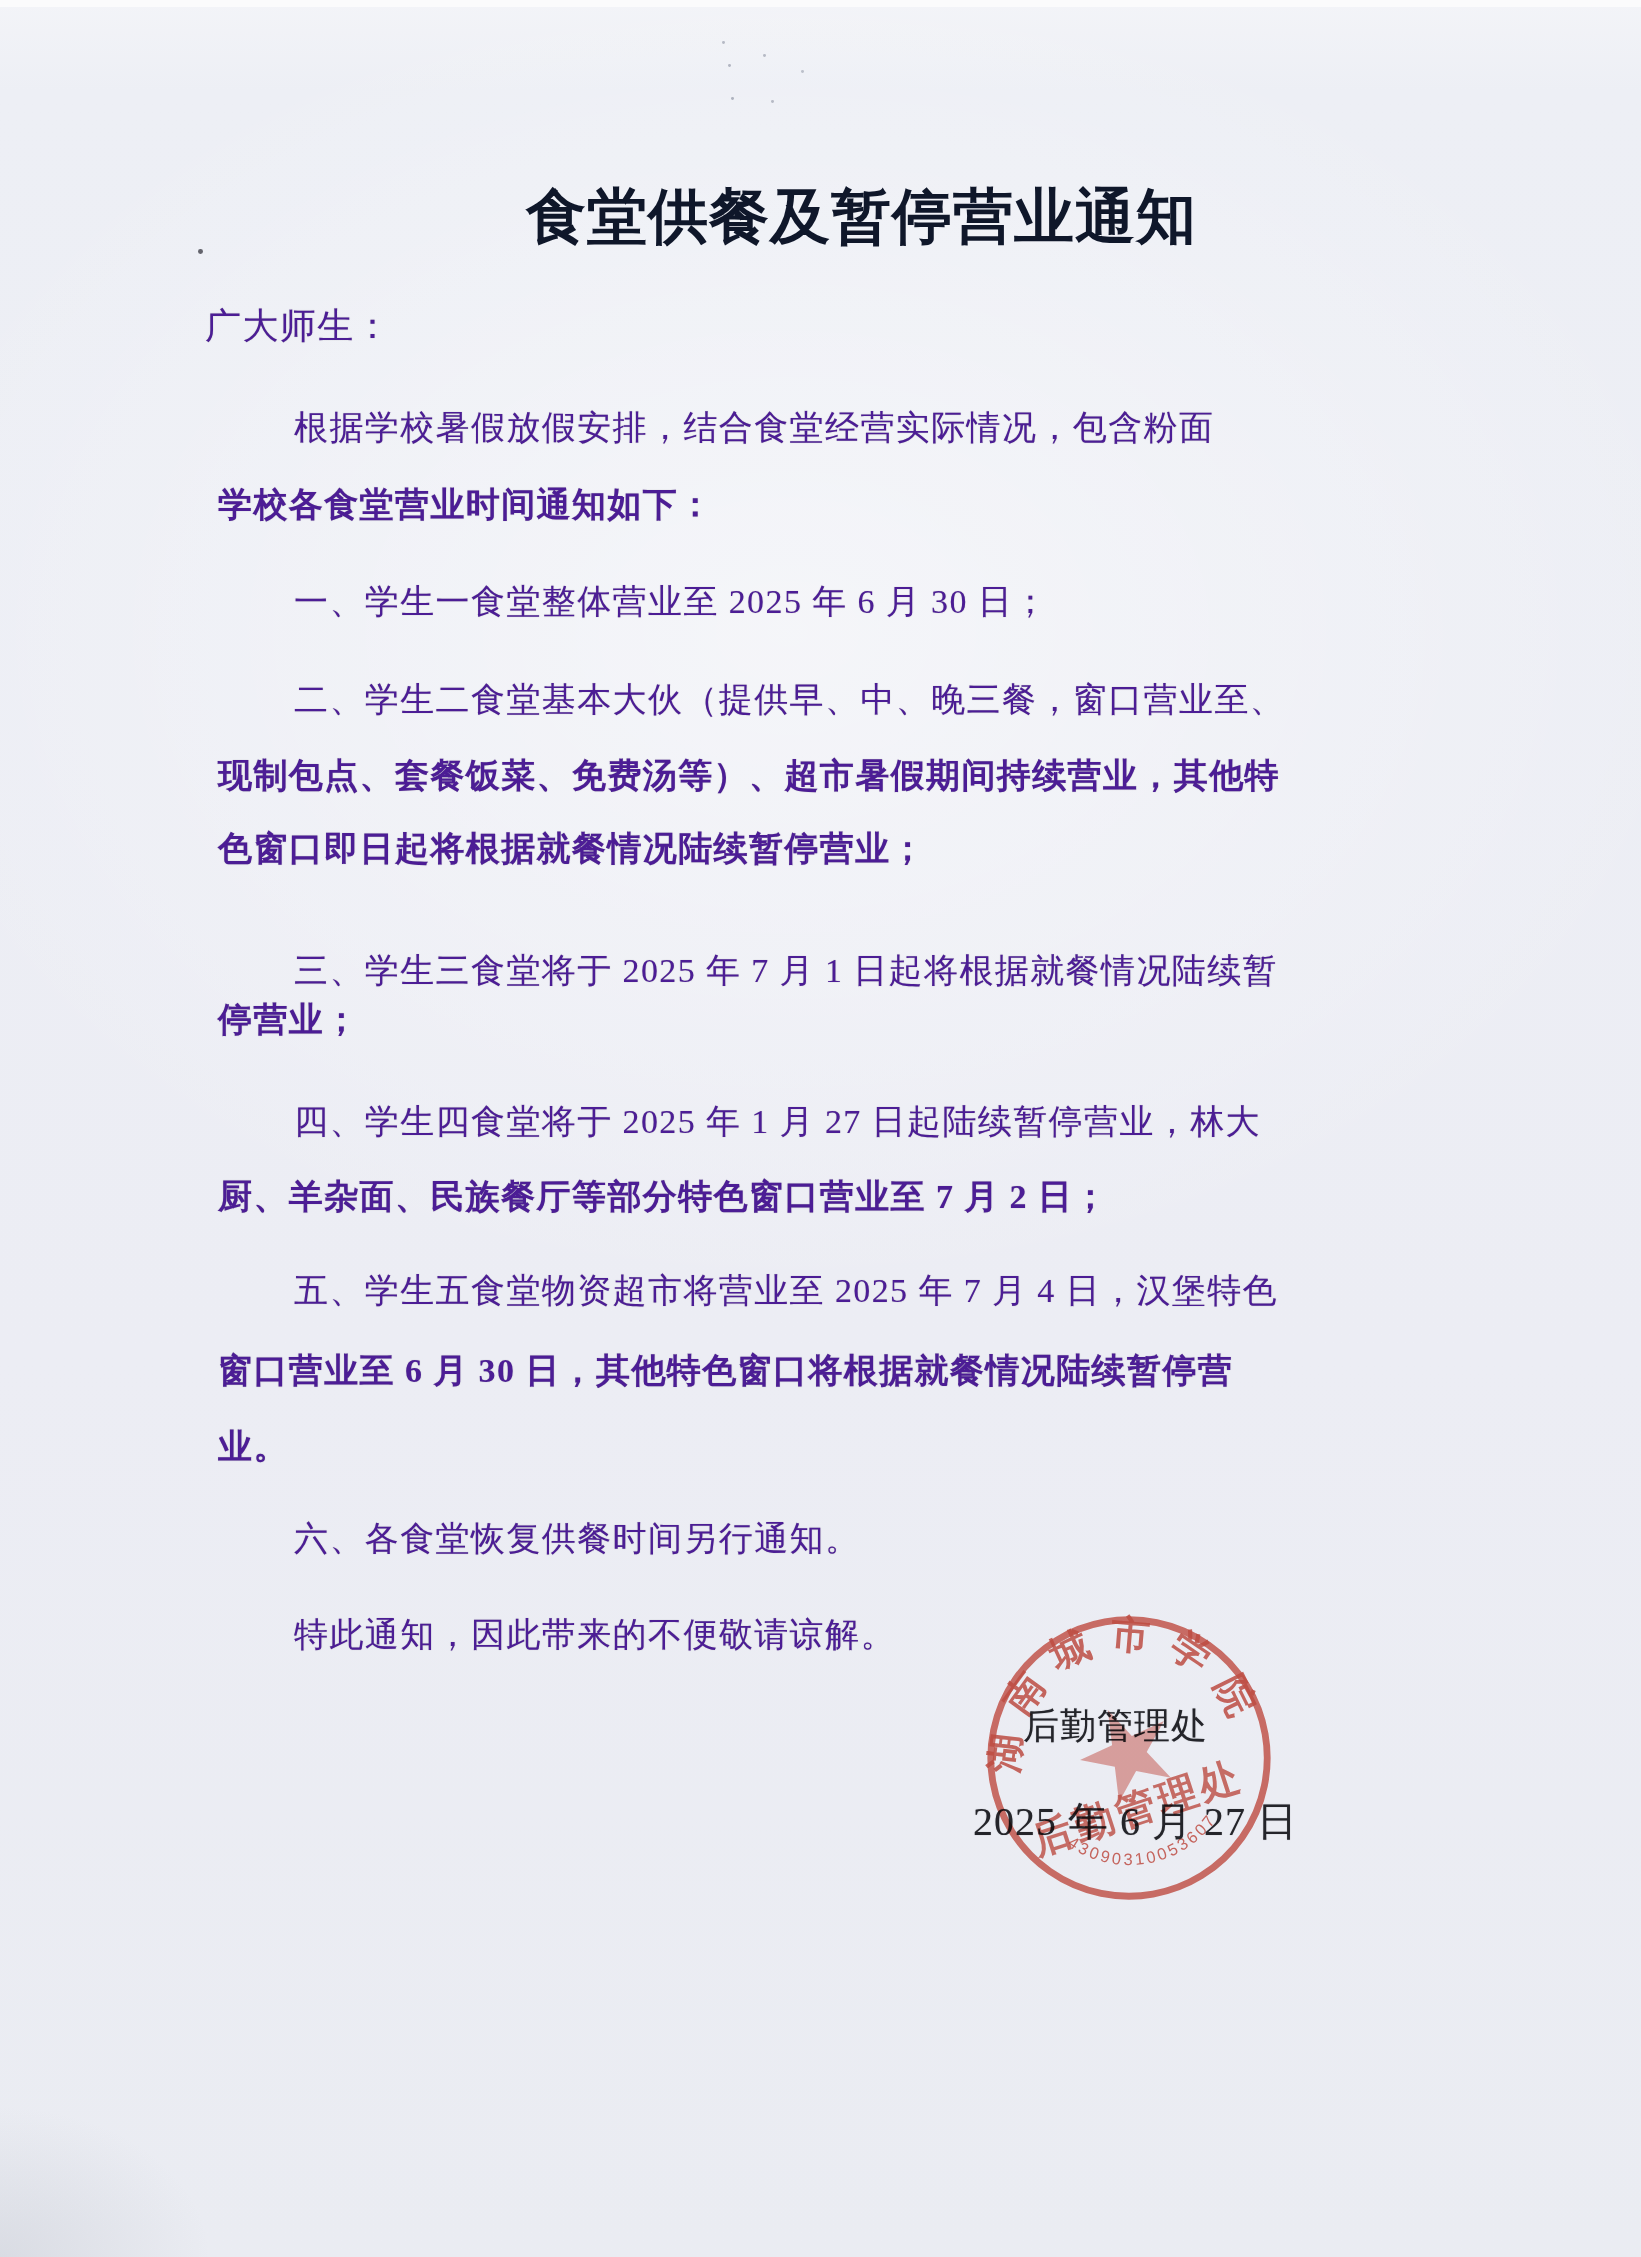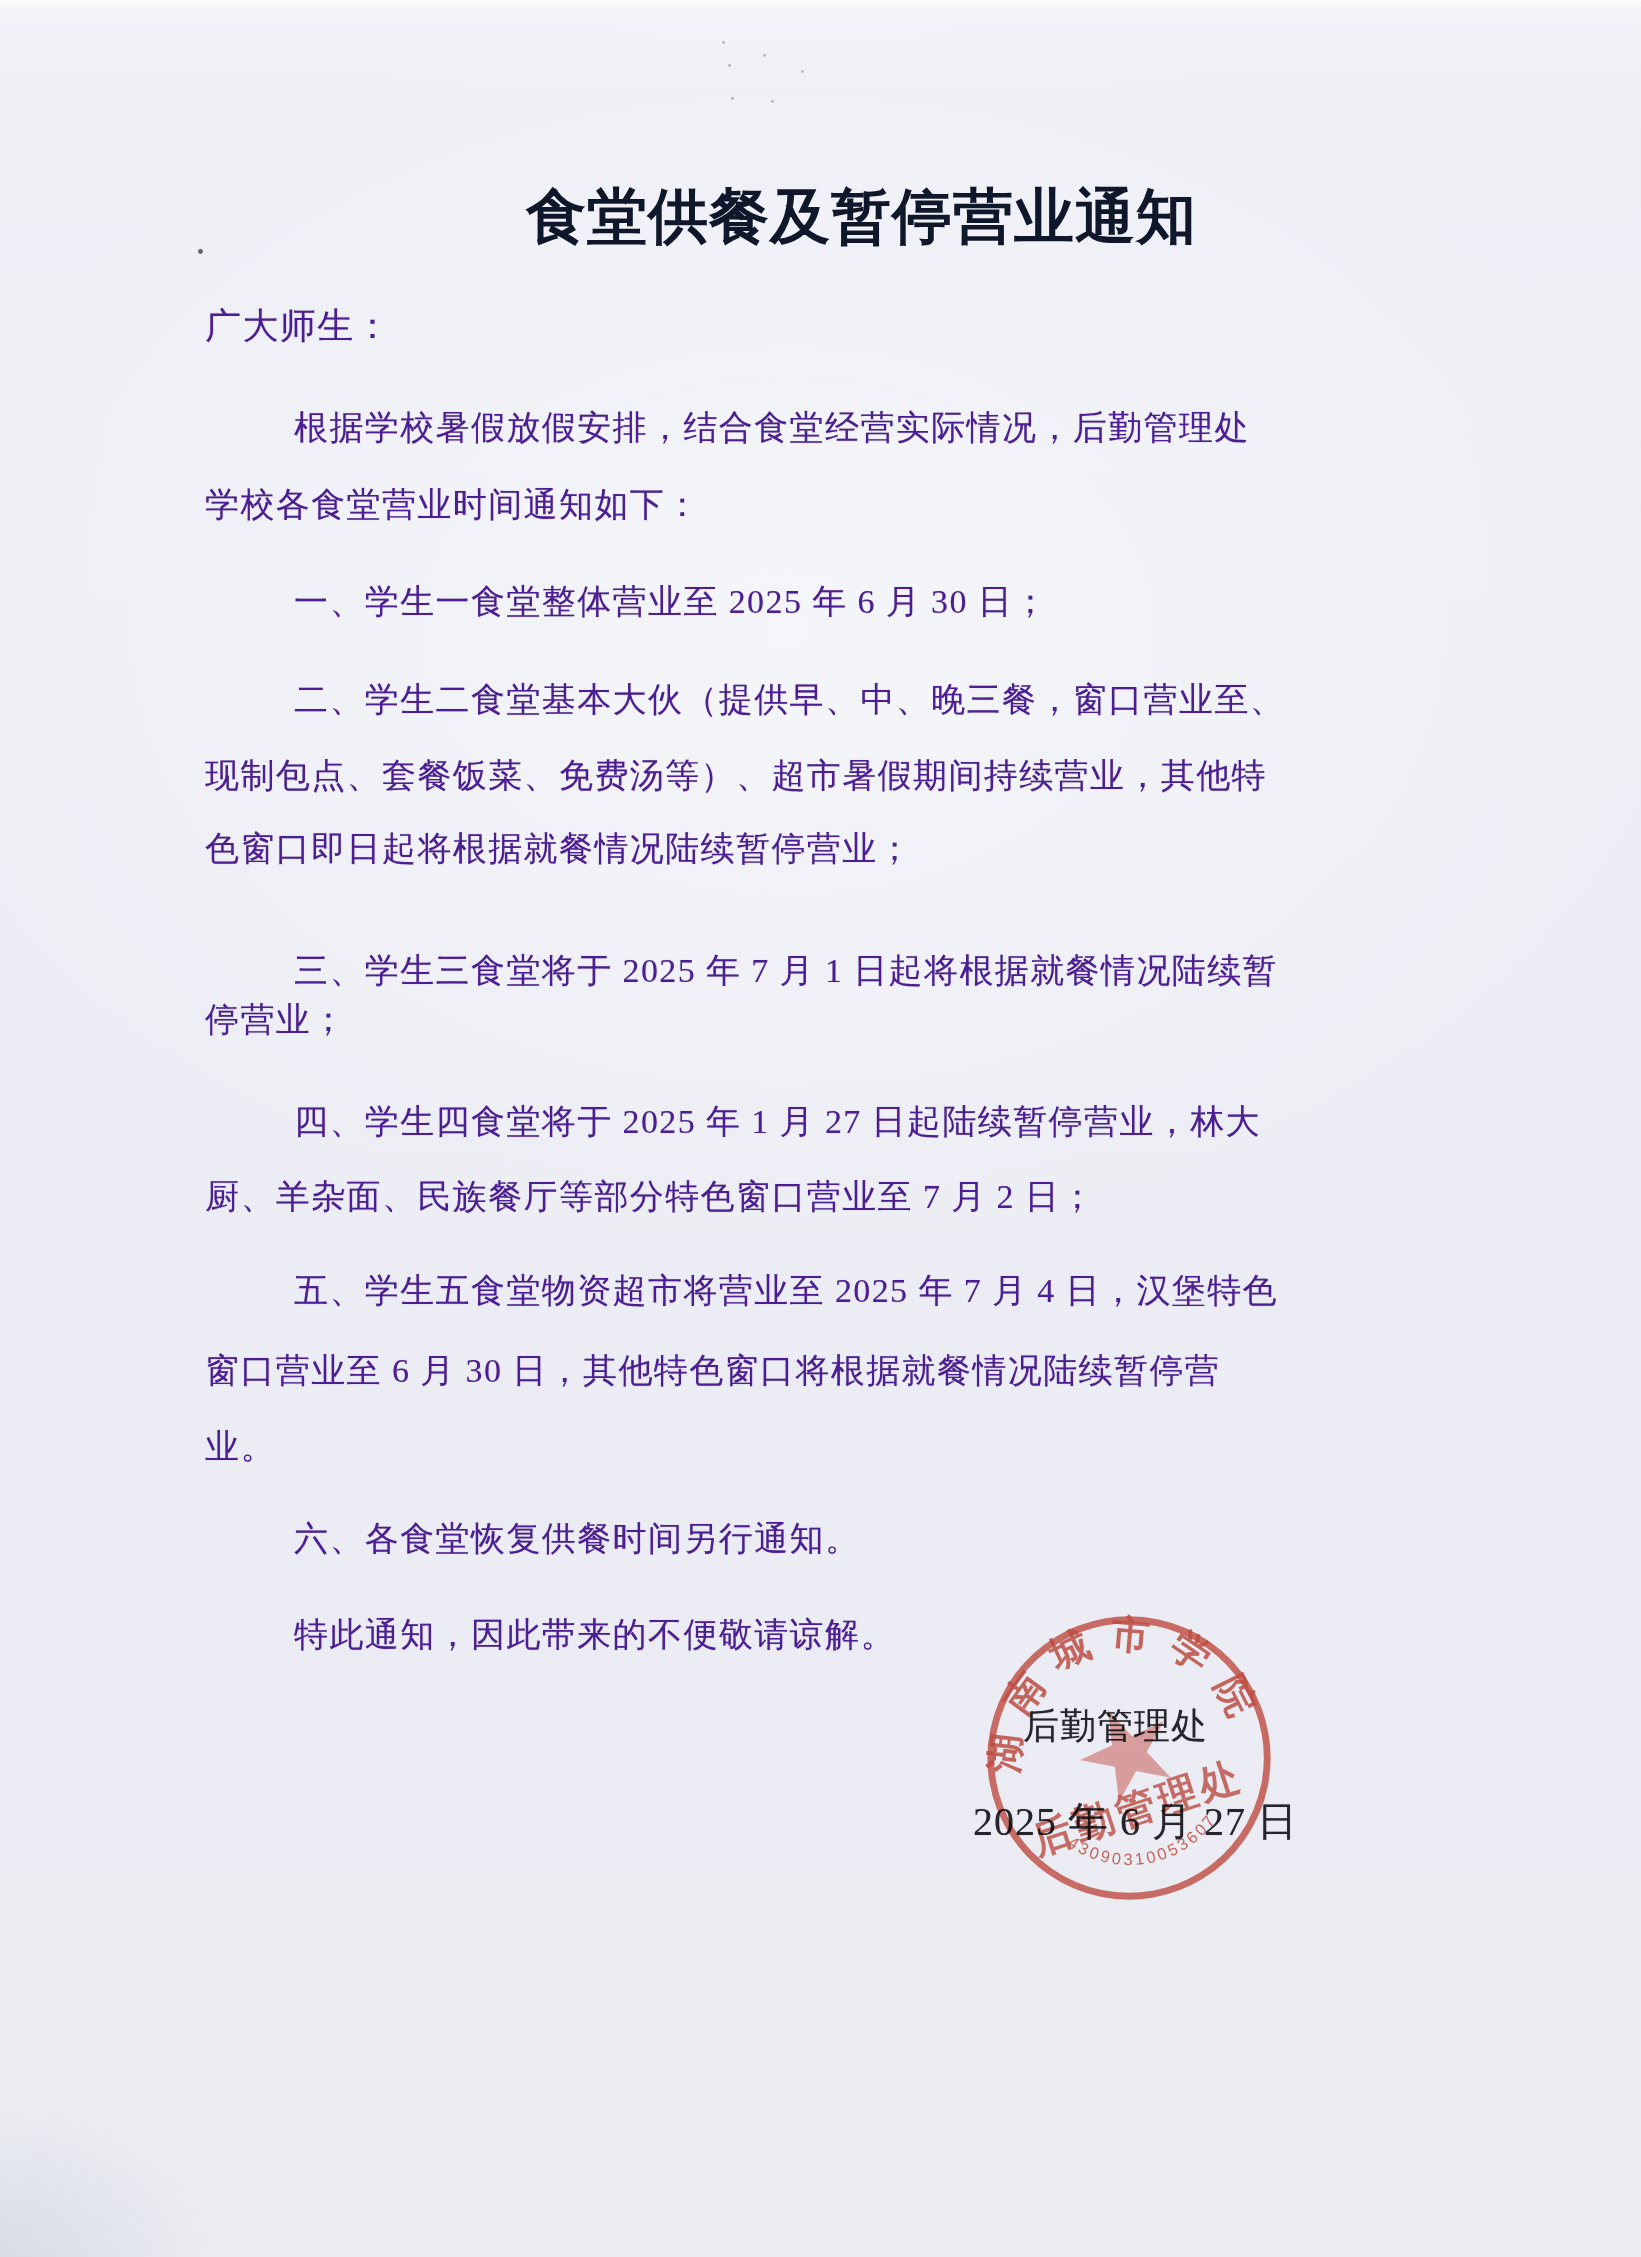--- a/index.html
+++ b/index.html
@@ -23,21 +23,21 @@
     position:absolute;left:526px;top:185px;
     font-family:"Liberation Sans","DejaVu Sans",sans-serif;
     font-weight:700;font-size:60px;line-height:1.08;letter-spacing:1px;
     color:#0f172a;white-space:nowrap;
   }
   .line{
     position:absolute;font-size:34px;line-height:1.1;letter-spacing:1.4px;
     color:#4c1d95;white-space:nowrap;
     text-shadow:0 0 1px rgba(43,43,49,.35);
   }
-  .flush{left:205px;}
+  .flush{left:218px;font-weight:bold;}
   .indent{left:294px;}
   .salutation{left:205px;font-size:36px;}
   .sig-name{
     position:absolute;left:1023px;top:1702px;z-index:6;
     font-size:36px;letter-spacing:1px;color:#27272c;white-space:nowrap;
     mix-blend-mode:multiply;text-shadow:0 0 1px rgba(39,39,44,.4);
   }
   .sig-date{
     position:absolute;left:973px;top:1794px;z-index:6;
     font-size:40px;letter-spacing:1px;color:#27272c;white-space:nowrap;
@@ -62,21 +62,21 @@
 <div class="speck" style="left:728px;top:64px;width:2.9px;height:2.9px;background:#b2b6c2;"></div>
 <div class="speck" style="left:763px;top:54px;width:2.9px;height:2.9px;background:#b6bac5;"></div>
 <div class="speck" style="left:731px;top:97px;width:2.9px;height:2.9px;background:#aeb2bf;"></div>
 <div class="speck" style="left:771px;top:100px;width:2.9px;height:2.9px;background:#b6bac5;"></div>
 <div class="speck" style="left:801px;top:70px;width:2.9px;height:2.9px;background:#bcc0ca;"></div>
 
 <div class="title">食堂供餐及暂停营业通知</div>
 
 <div class="line salutation" style="top:307px;">广大师生：</div>
 
-<div class="line indent" style="top:409px;">根据学校暑假放假安排，结合食堂经营实际情况，后勤管理处</div>
+<div class="line indent" style="top:409px;">根据学校暑假放假安排，结合食堂经营实际情况，包含粉面</div>
 <div class="line flush" style="top:486px;">学校各食堂营业时间通知如下：</div>
 <div class="line indent" style="top:583px;">一、学生一食堂整体营业至 2025 年 6 月 30 日；</div>
 <div class="line indent" style="top:681px;">二、学生二食堂基本大伙（提供早、中、晚三餐，窗口营业至、</div>
 <div class="line flush" style="top:757px;">现制包点、套餐饭菜、免费汤等）、超市暑假期间持续营业，其他特</div>
 <div class="line flush" style="top:830px;">色窗口即日起将根据就餐情况陆续暂停营业；</div>
 <div class="line indent" style="top:952px;">三、学生三食堂将于 2025 年 7 月 1 日起将根据就餐情况陆续暂</div>
 <div class="line flush" style="top:1001px;">停营业；</div>
 <div class="line indent" style="top:1103px;">四、学生四食堂将于 2025 年 1 月 27 日起陆续暂停营业，林大</div>
 <div class="line flush" style="top:1178px;text-align:right;">厨、羊杂面、民族餐厅等部分特色窗口营业至 7 月 2 日；</div>
 <div class="line indent" style="top:1272px;">五、学生五食堂物资超市将营业至 2025 年 7 月 4 日，汉堡特色</div>

